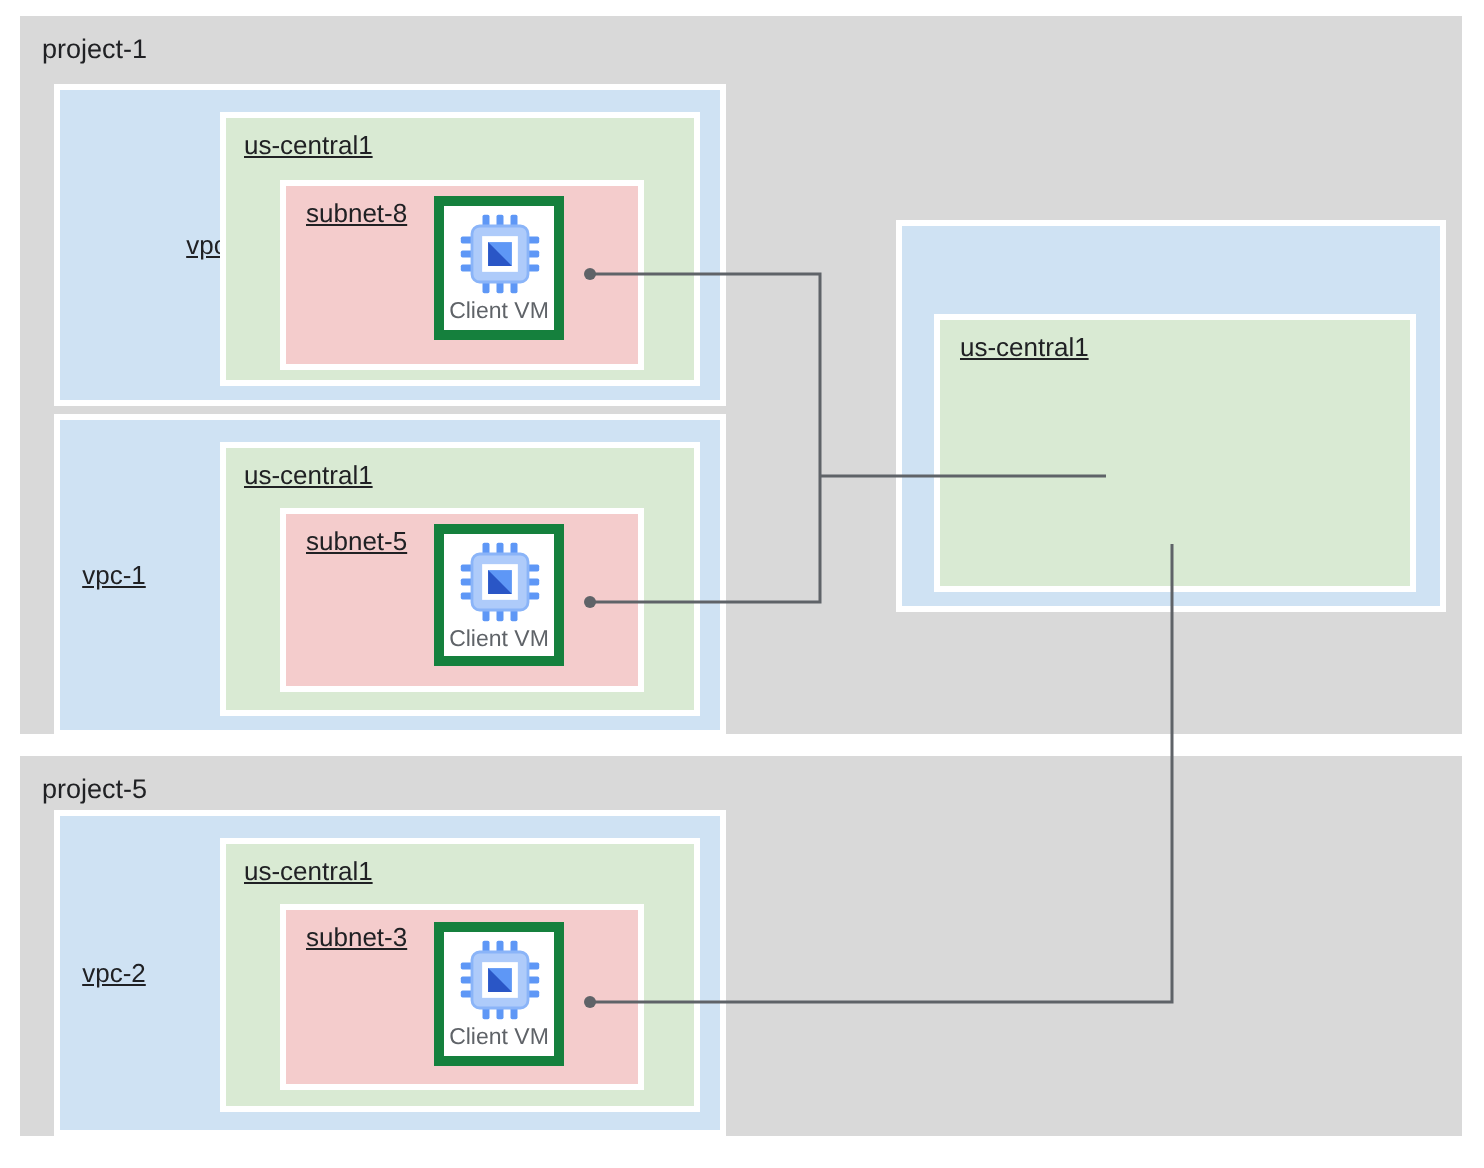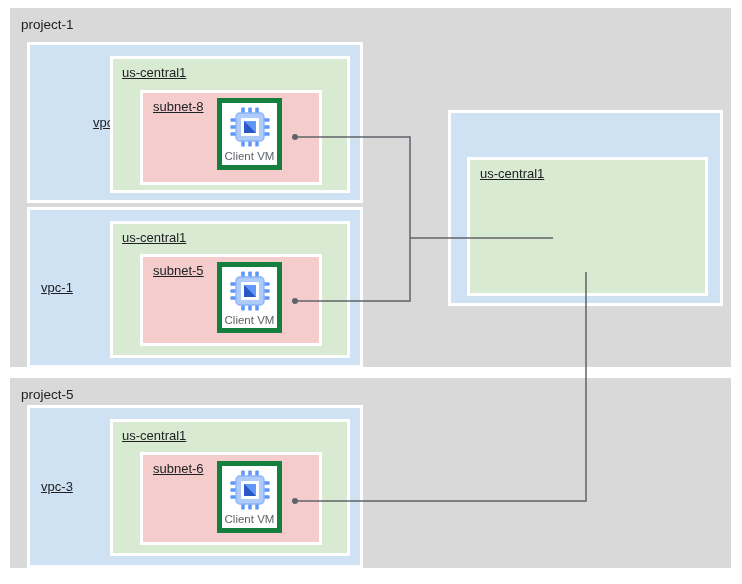--- a/index.html
+++ b/index.html
@@ -108,25 +108,25 @@
       <div class="abs region-box" style="left:19px;top:47px;width:235px;height:133px;">
         <div class="abs box-label" style="left:10px;top:6px;">us-central1</div>
       </div>
     </div>
   </div>
 
   <div class="abs gray-box" style="left:10px;top:378px;width:721px;height:190px;">
     <div class="abs proj-label" style="left:11px;top:8px;">project-5</div>
 
     <div class="abs vpc-box" style="left:20px;top:30px;width:330px;height:157px;">
-      <div class="abs box-label vpc-label" style="left:0;top:50%;width:54px;transform:translateY(-50%);">vpc-3</div>
+      <div class="abs box-label vpc-label" style="left:0;top:50%;width:54px;transform:translateY(-50%);">vpc-2</div>
       <div class="abs region-box" style="left:83px;top:14px;width:234px;height:131px;">
         <div class="abs box-label" style="left:9px;top:6px;">us-central1</div>
         <div class="abs subnet-box" style="left:30px;top:33px;width:176px;height:87px;">
-          <div class="abs box-label" style="left:10px;top:6px;">subnet-6</div>
+          <div class="abs box-label" style="left:10px;top:6px;">subnet-3</div>
           <div class="abs node-card" style="left:74px;top:6px;width:65px;height:72px;">
             <span>
               <svg width="42" height="42" viewBox="0 0 24 24">
                 <g fill="#5e97f6">
                   <rect x="7" y="0.8" width="2" height="3.4" rx="0.5"></rect>
                     <rect x="11" y="0.8" width="2" height="3.4" rx="0.5"></rect>
                     <rect x="15" y="0.8" width="2" height="3.4" rx="0.5"></rect>
                   <rect x="7" y="19.8" width="2" height="3.4" rx="0.5"></rect>
                     <rect x="11" y="19.8" width="2" height="3.4" rx="0.5"></rect>
                     <rect x="15" y="19.8" width="2" height="3.4" rx="0.5"></rect>

